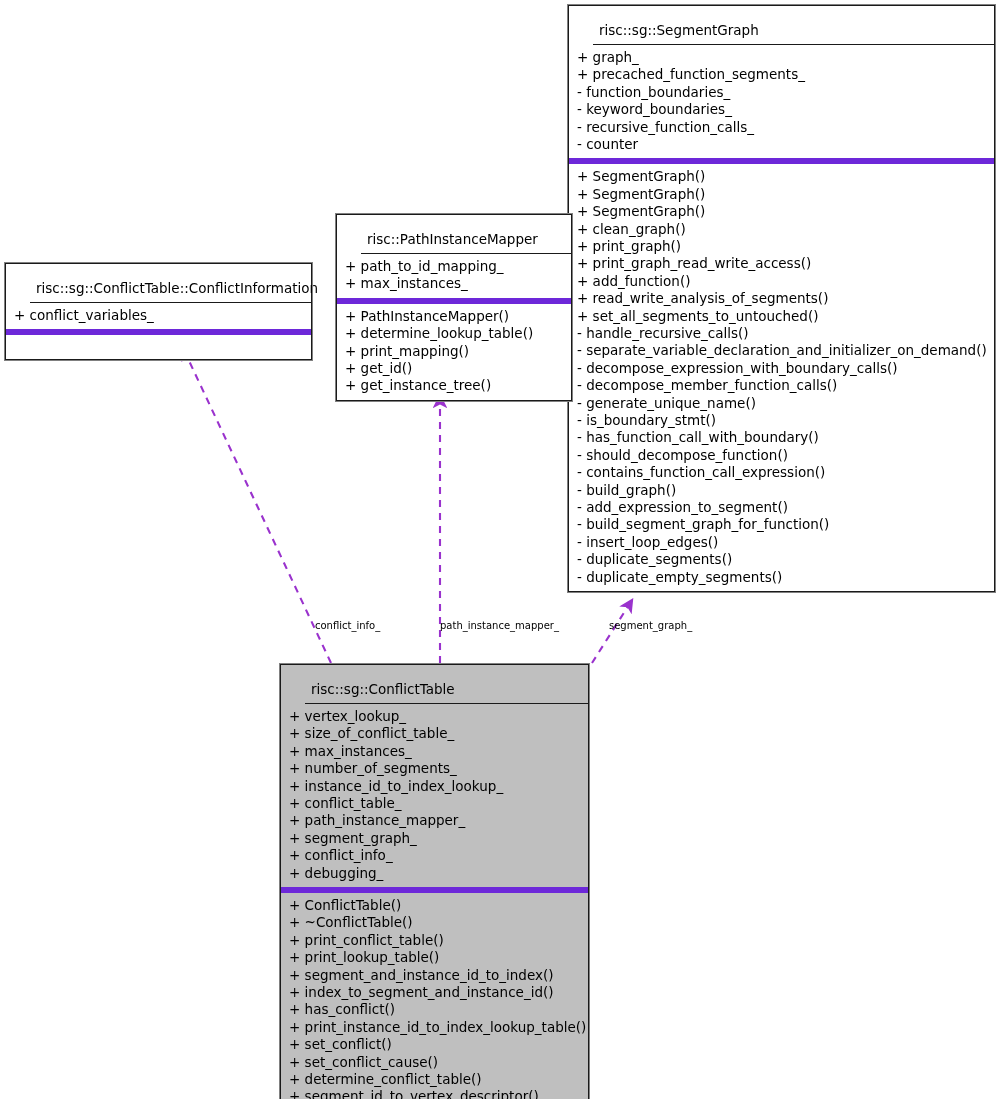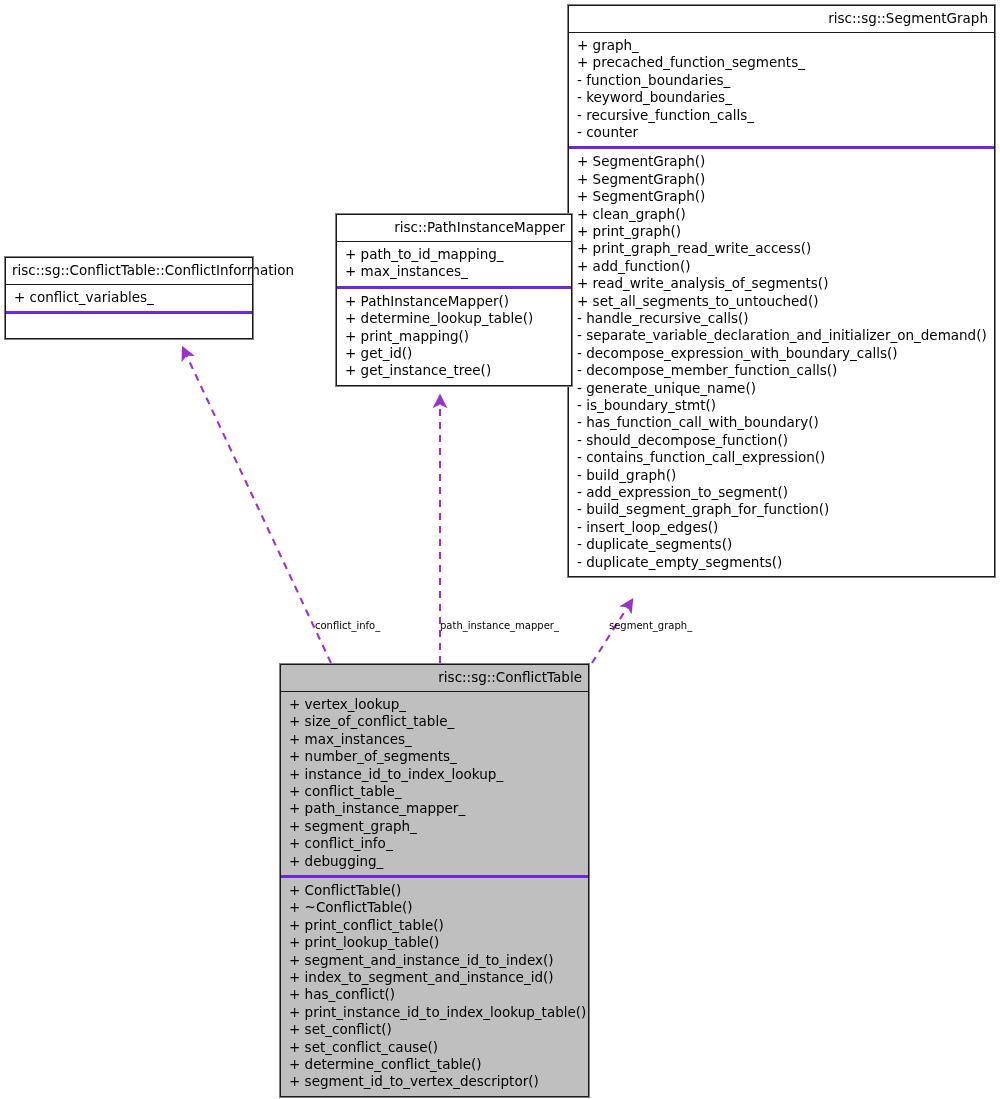--- a/index.html
+++ b/index.html
@@ -25,32 +25,33 @@
     box-sizing: border-box;
     border: 1px solid #1a1a1a;
     background: #ffffff;
     outline: 1px solid #808080;
   }
   .uml-box.filled {
     background: #bfbfbf;
   }
   .uml-title {
     box-sizing: border-box;
-    text-align: right;
+    text-align: left;
     font-size: 13.5px;
     color: #000000;
     line-height: 1.25;
-    padding: 4px 6px 5px 6px;
+    padding: 16px 6px 5px 6px;
     border-bottom: 1px solid #1a1a1a;
     white-space: nowrap;
+    margin-left: 24px;
   }
   .uml-compartment {
     box-sizing: border-box;
     padding: 4px 8px 5px 8px;
-    border-bottom: 3px solid #6d28d9;
+    border-bottom: 6px solid #6d28d9;
   }
   .uml-compartment:last-child {
     border-bottom: none;
   }
   .uml-compartment.empty {
     min-height: 24px;
   }
   .uml-member {
     font-size: 13.5px;
     color: #000000;
@@ -137,21 +138,21 @@
     </div>
     <div class="uml-compartment">
       <div class="uml-member">+ PathInstanceMapper()</div>
       <div class="uml-member">+ determine_lookup_table()</div>
       <div class="uml-member">+ print_mapping()</div>
       <div class="uml-member">+ get_id()</div>
       <div class="uml-member">+ get_instance_tree()</div>
     </div>
   </div>
 
-  <div class="uml-box" style="left:5px; top:257px; width:248px;">
+  <div class="uml-box" style="left:5px; top:263px; width:307px;">
     <div class="uml-title">risc::sg::ConflictTable::ConflictInformation</div>
     <div class="uml-compartment">
       <div class="uml-member">+ conflict_variables_</div>
     </div>
     <div class="uml-compartment empty"></div>
   </div>
 
   <div class="uml-box filled" style="left:280px; top:664px; width:309px;">
     <div class="uml-title">risc::sg::ConflictTable</div>
     <div class="uml-compartment">

